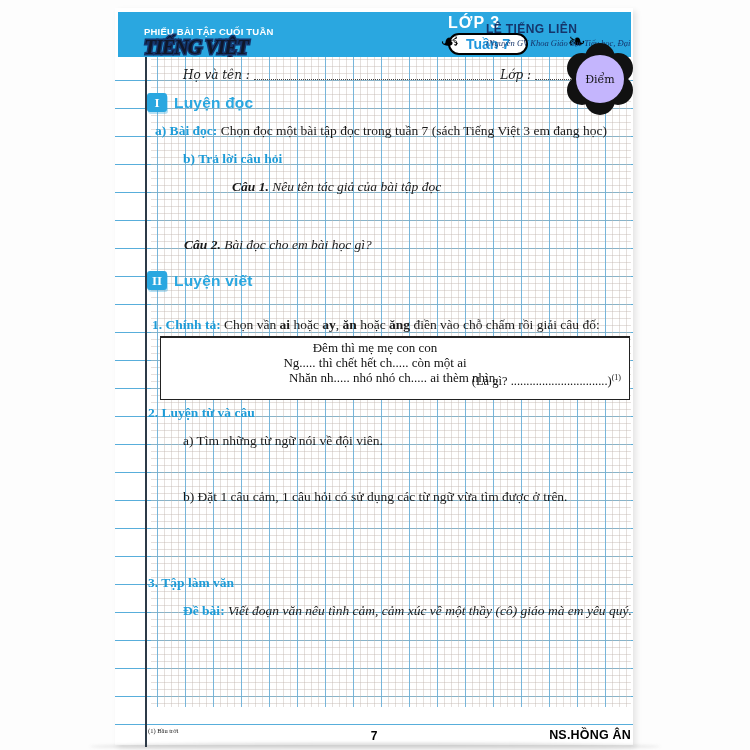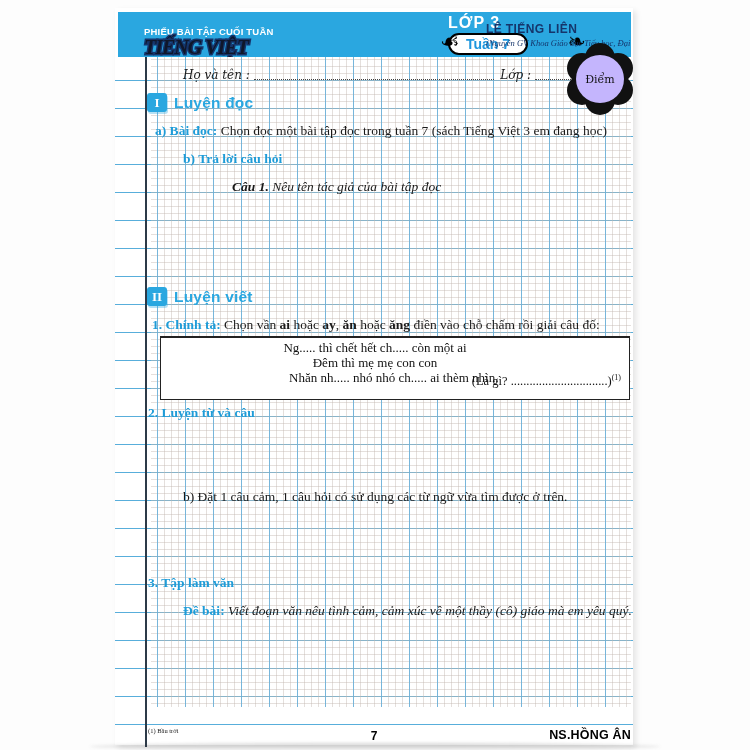--- a/index.html
+++ b/index.html
@@ -157,46 +157,53 @@
 
     <div class="row" style="left:40px; top:143px;margin-left:28px;">
       <span class="cyan">b) Trả lời câu hỏi</span>
     </div>
 
     <div class="row" style="left:69px; top:171px;margin-left:48px;">
       <span class="bold-ital">Câu 1.</span>
       <span class="ital">Nêu tên tác giả của bài tập đọc</span>
     </div>
 
-
-    <div class="row sec-head" style="left:32px; top:279px;">
+    <div class="row" style="left:69px; top:229px;">
+      <span class="bold-ital">Câu 2.</span>
+      <span class="ital">Bài đọc cho em bài học gì?</span>
+    </div>
+
+    <div class="row sec-head" style="left:32px; top:263px;">
       <span class="sec-badge">II</span>
       <span class="sec-title">Luyện viết</span>
     </div>
 
     <div class="row" style="left:37px; top:309px;">
       <span class="cyan">1. Chính tả:</span>
       <span><span>Chọn vần </span><span style="font-weight: bold;">ai</span><span> hoặc </span><span style="font-weight: bold;">ay</span><span>, </span><span style="font-weight: bold;">ăn</span><span> hoặc </span><span style="font-weight: bold;">ăng</span><span> điền vào chỗ chấm rồi giải câu đố:</span></span>
     </div>
 
     <div class="riddle-box">
+      <div class="c">Đêm thì mẹ mẹ con con</div>
       <div class="c">Ng..... thì chết hết ch..... còn một ai</div>
-      <div class="c">Đêm thì mẹ mẹ con con</div>
       <div class="riddle-l4">
         <span>Nhăn nh..... nhó nhó ch..... ai thèm nhìn.</span>
         <span class="riddle-ans">
           <span>(Là gì? ...............................)</span><sup>(1)</sup>
         </span>
       </div>
     </div>
 
     <div class="row" style="left:33px; top:397px;">
       <span class="cyan">2. Luyện từ và câu</span>
     </div>
 
+    <div class="row" style="left:68px; top:425px;">
+      <span>a) Tìm những từ ngữ nói về đội viên.</span>
+    </div>
 
     <div class="row" style="left:68px; top:481px;">
       <span>b) Đặt 1 câu cảm, 1 câu hỏi có sử dụng các từ ngữ vừa tìm được ở trên.</span>
     </div>
 
     <div class="row" style="left:33px; top:567px;">
       <span class="cyan">3. Tập làm văn</span>
     </div>
 
     <div class="row" style="left:68px; top:595px;">

